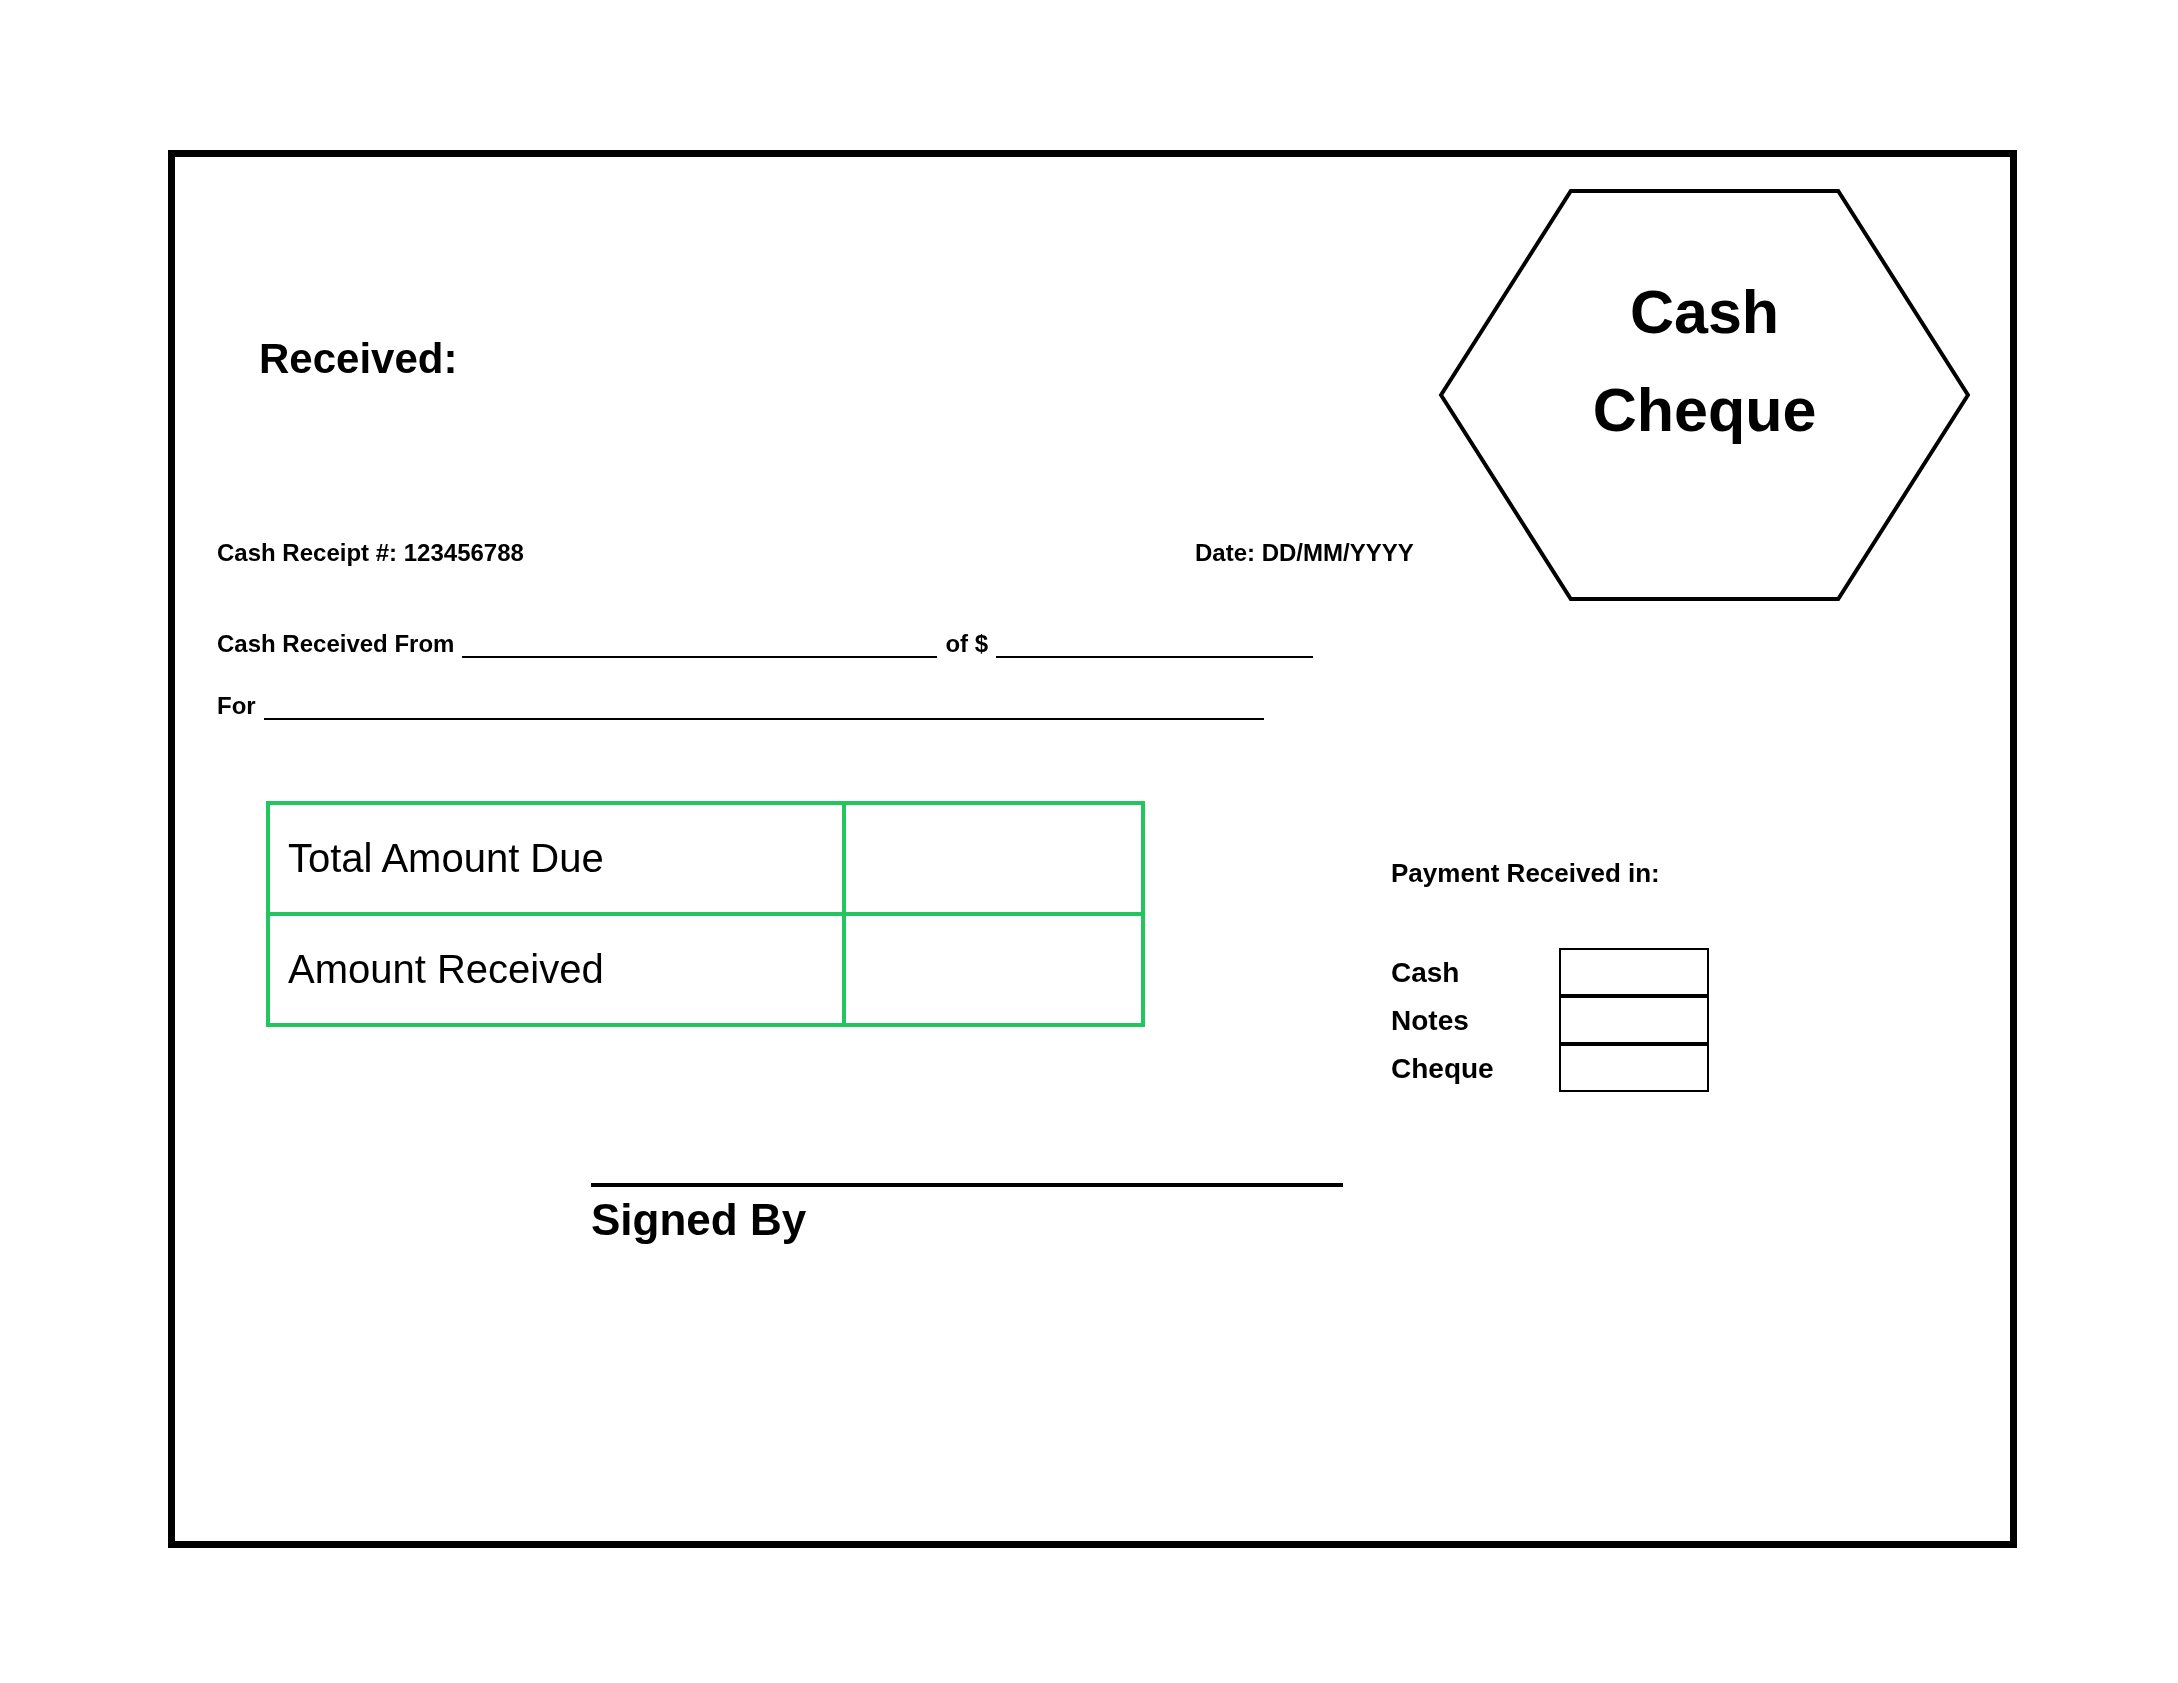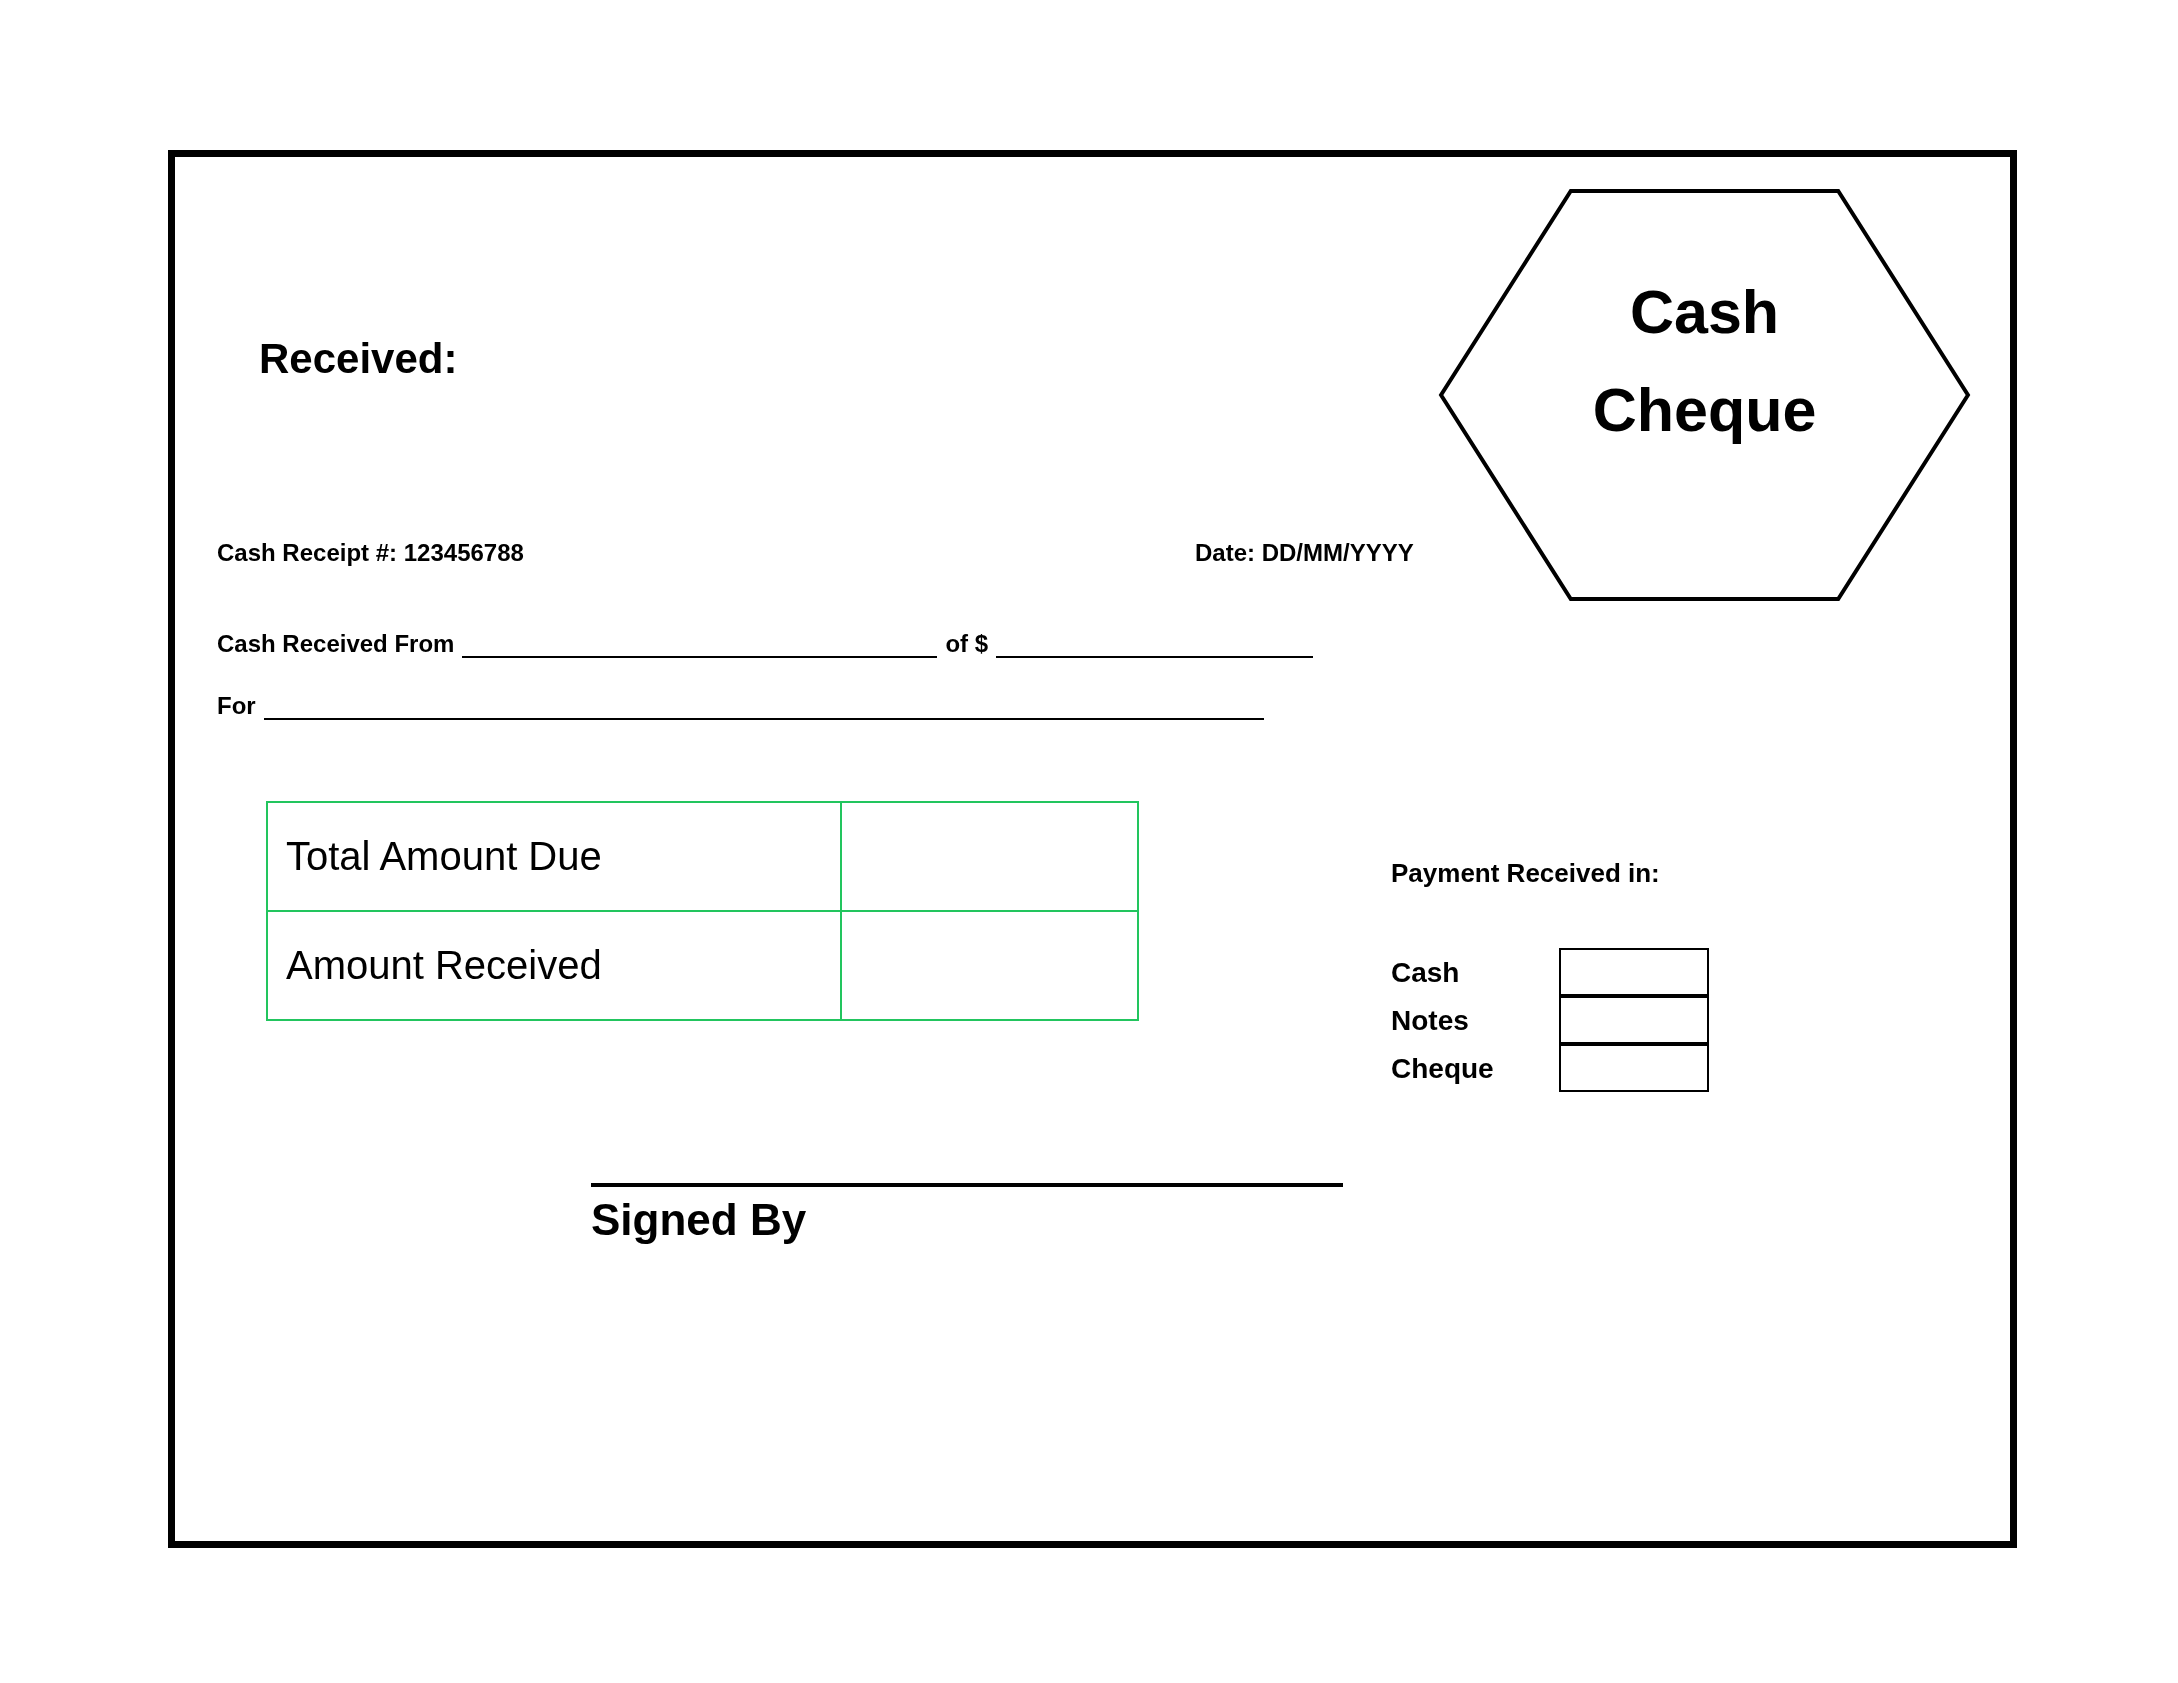--- a/index.html
+++ b/index.html
@@ -105,21 +105,21 @@
   
   #amounts-table {
     position: absolute;
     left: 91px;
     top: 644px;
     width: 832px;
     border-collapse: collapse;
     table-layout: fixed;
   }
   #amounts-table td {
-    border: 2px solid #22c55e;
+    border: 4px solid #22c55e;
     height: 107px;
     font-size: 40px;
     padding: 0 0 0 18px;
     vertical-align: middle;
   }
   #amounts-table td.amt-label { width: 554px; }
   #amounts-table td.amt-value { width: 277px; }
 
   
   #payment-title {

